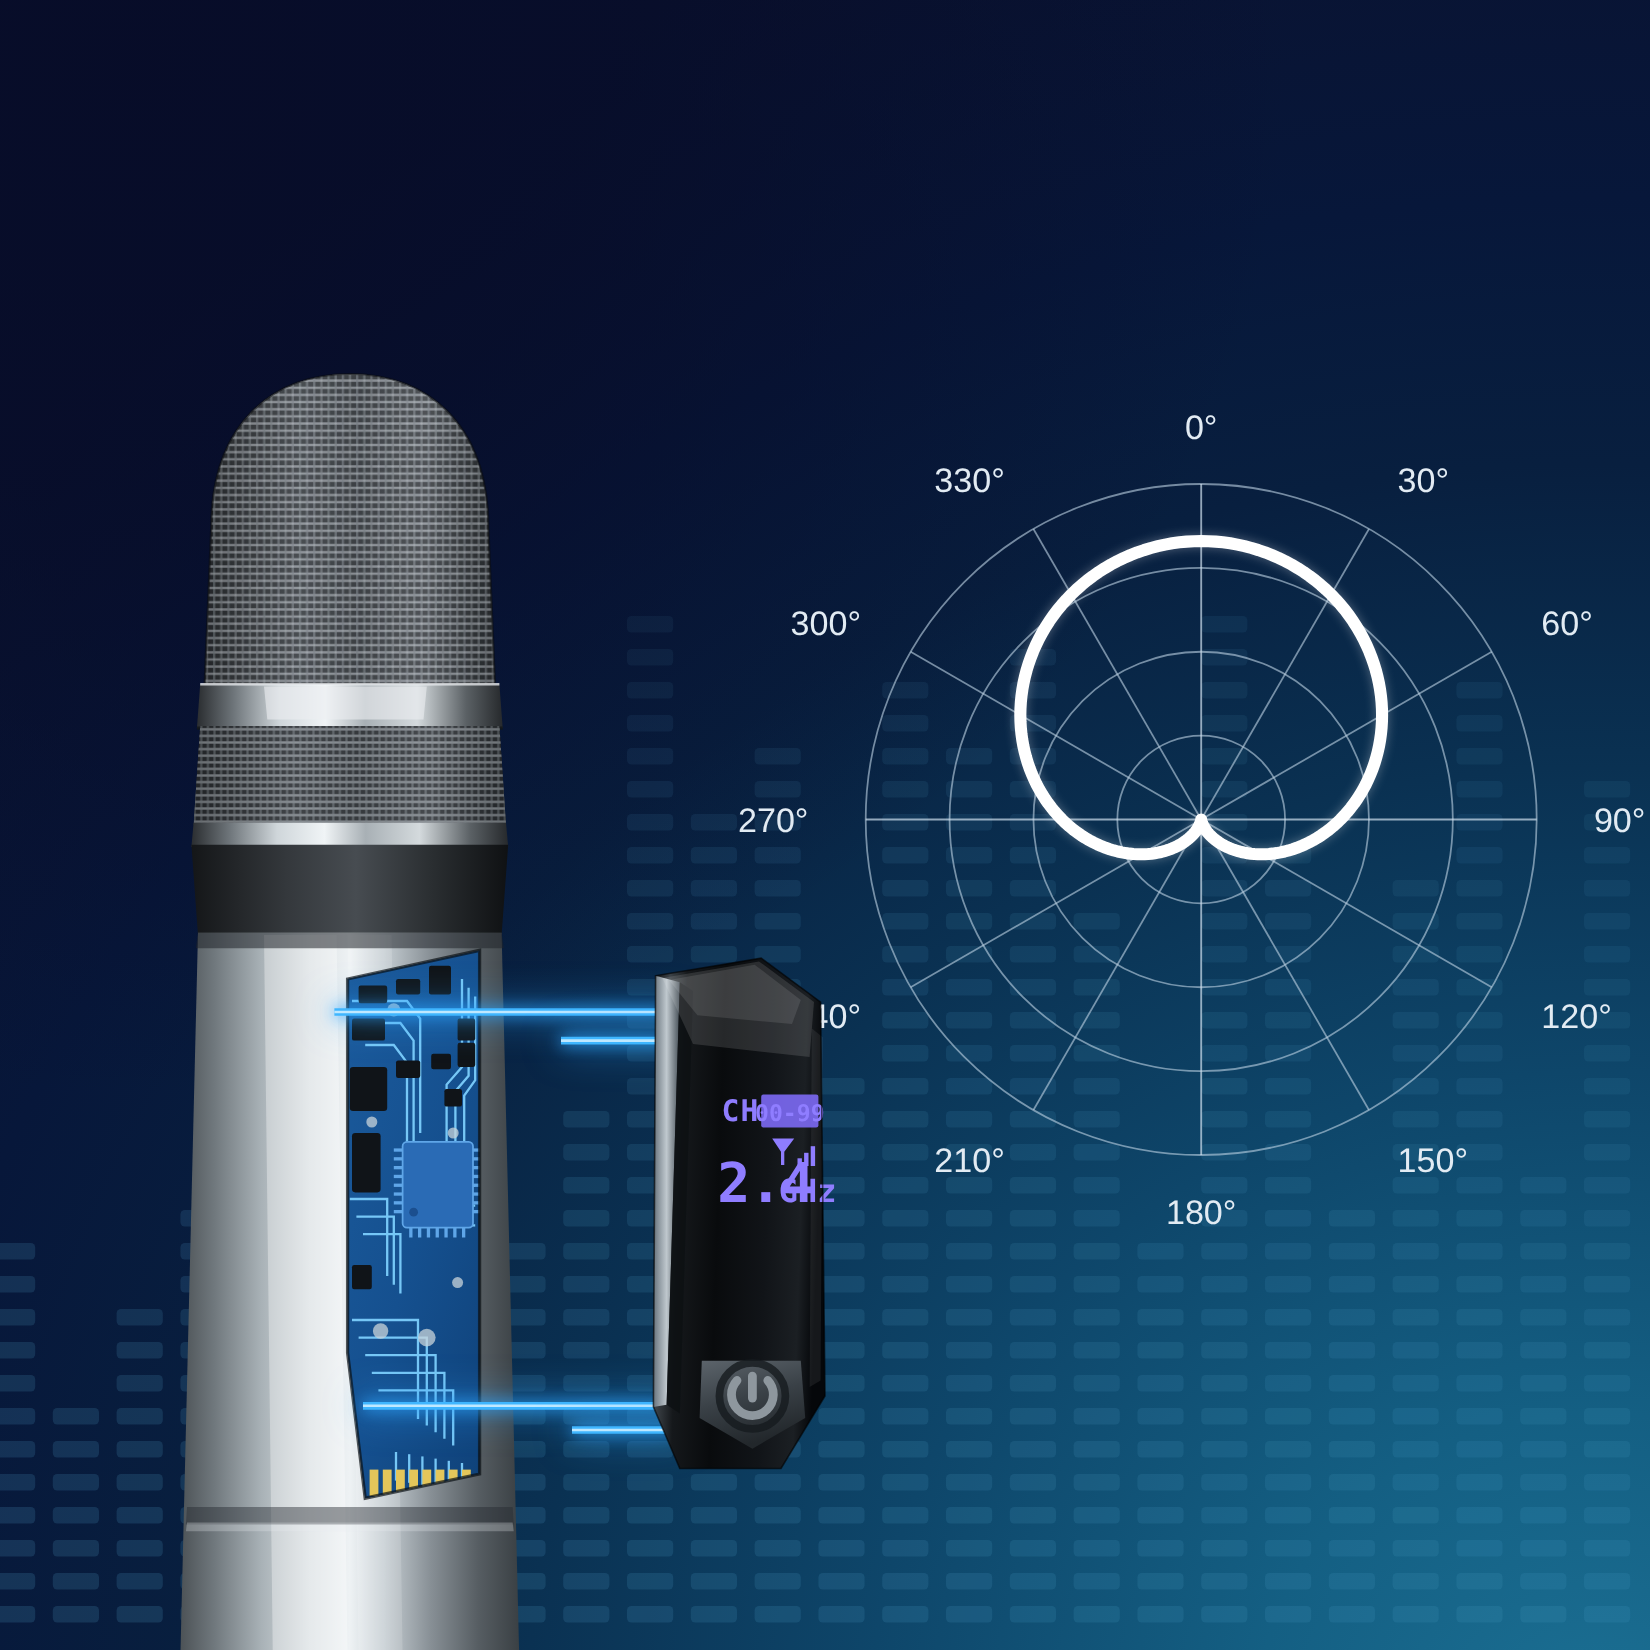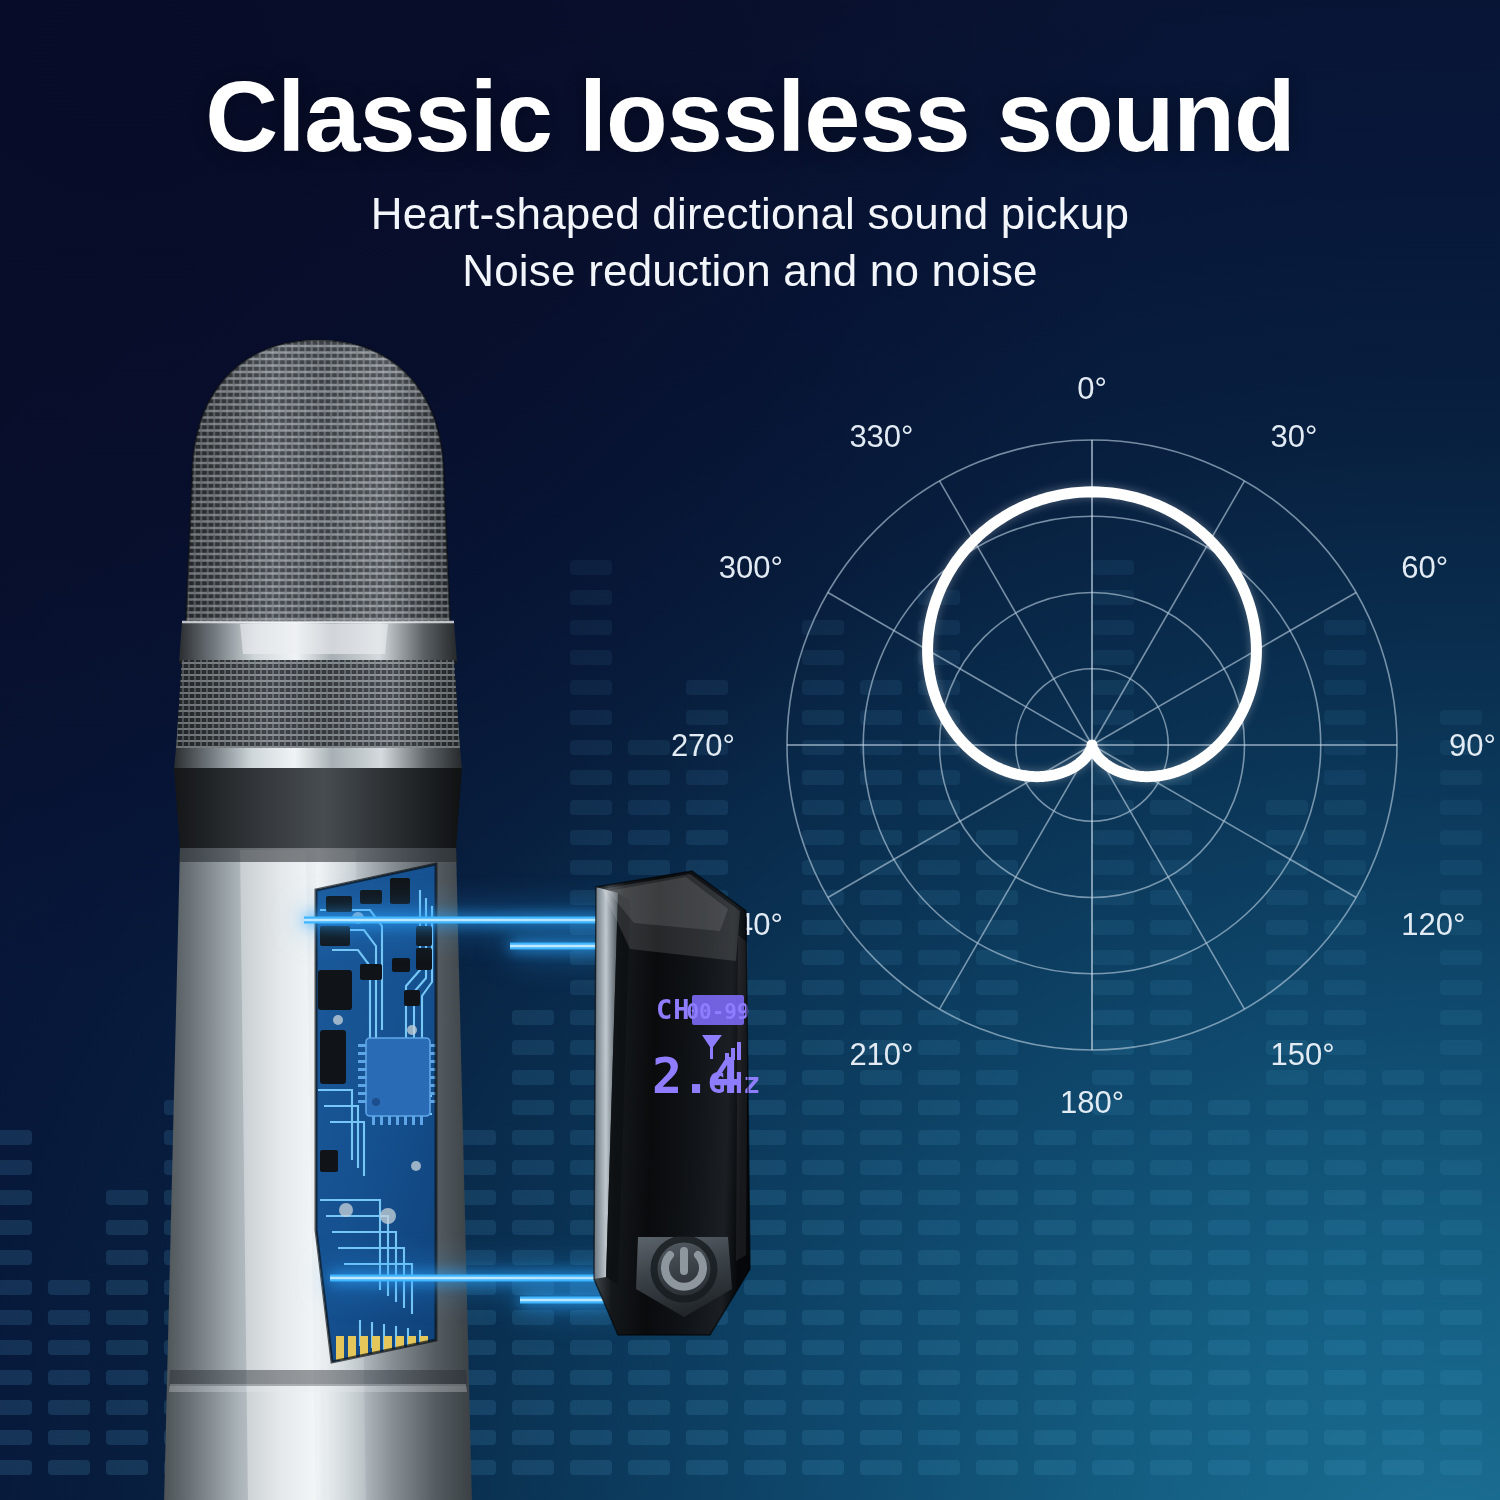--- a/index.html
+++ b/index.html
@@ -969,19 +969,14 @@
         <g>
           <path d="M124 386 V406" stroke="#8e979e" stroke-width="8" stroke-linecap="round" fill="none"></path>
           <path d="M110 390 A 19 19 0 1 0 138 390" stroke="#8e979e" stroke-width="8" stroke-linecap="round" fill="none"></path>
         </g>
       </g>
 
       <path d="M36 22 L132 6 L186 46 L190 404 L150 470 L58 470 L34 414 Z" fill="none" stroke="#000000" stroke-width="1.5" opacity=".6"></path>
     </svg>
   </div>
 
-  <div id="headings">
-    <h1 id="title">Classic lossless sound</h1>
-    <p class="subtitle">Heart-shaped directional sound pickup</p>
-    <p class="subtitle">Noise reduction and no noise</p>
-  </div>
 
 </div>
 
 </body></html>

